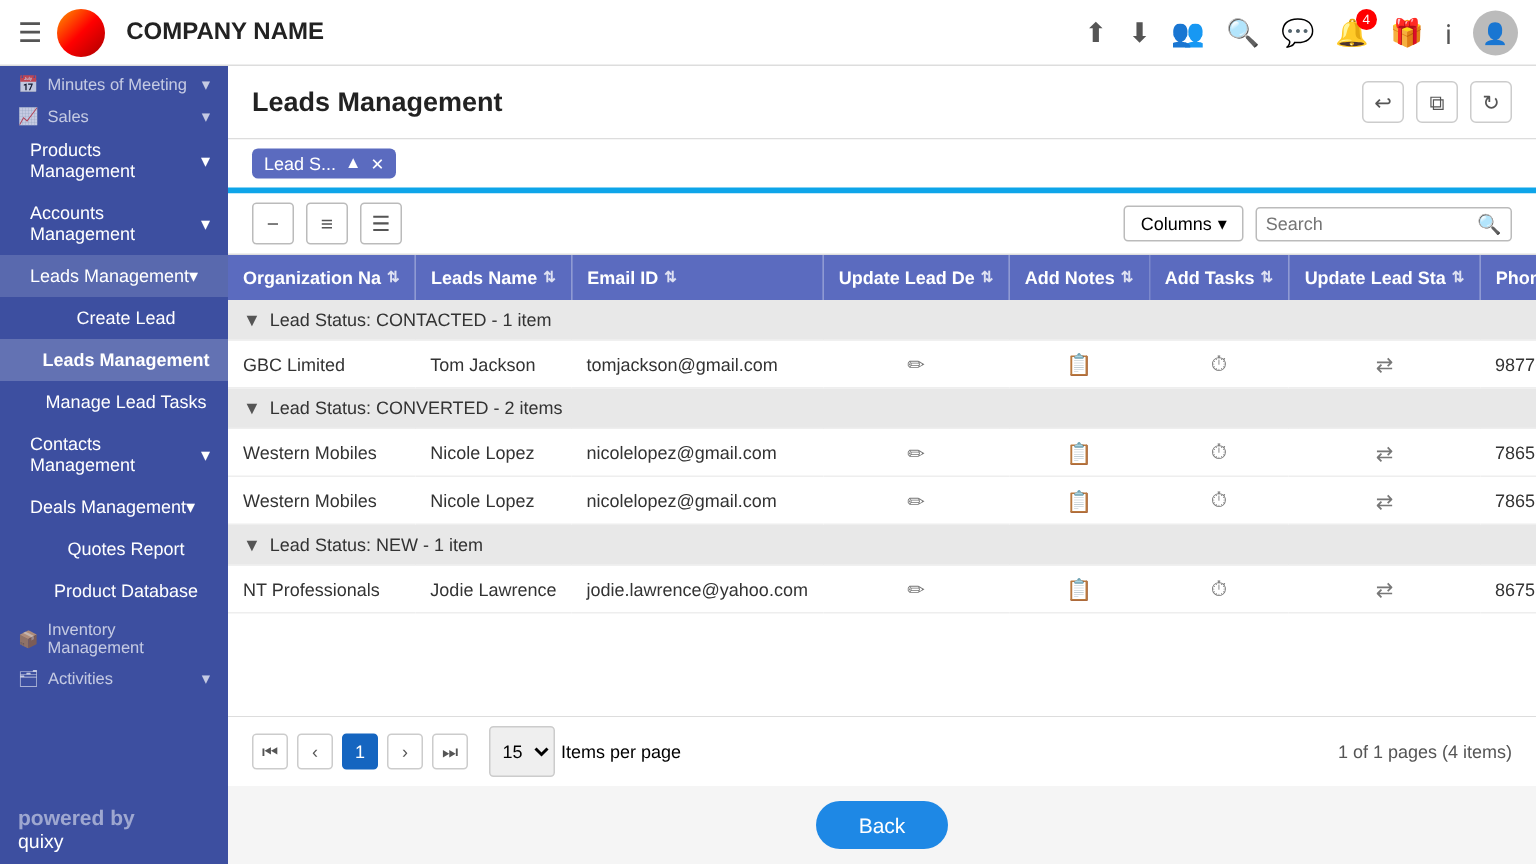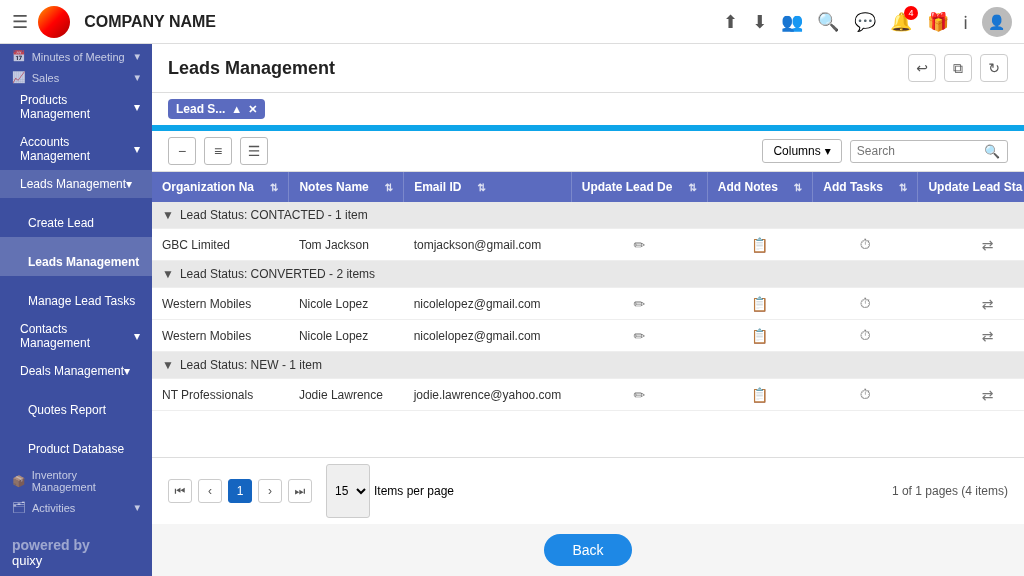--- a/index.html
+++ b/index.html
@@ -34,21 +34,21 @@
       color: white;
       display: flex;
       flex-direction: column;
       overflow-y: auto;
       flex-shrink: 0;
     }
     .sidebar-item-label { flex: 1; }
     .sidebar-section { padding: 6px 12px 2px; font-size: 11px; color: rgba(255,255,255,0.7); display: flex; align-items: center; gap: 6px; cursor: pointer; }
     .sidebar-sub { padding: 7px 12px 7px 20px; font-size: 12px; cursor: pointer; display: flex; justify-content: flex-start; align-items: center; }
     .sidebar-sub.active { background: rgba(255,255,255,0.15); }
-    .sidebar-leaf { padding: 18px 12px 7px 28px; font-size: 12px; cursor: pointer; }
+    .sidebar-leaf { padding: 7px 12px 7px 28px; font-size: 12px; cursor: pointer; text-align: center; }
     .sidebar-leaf.active { background: rgba(255,255,255,0.2); font-weight: bold; }
     .sidebar-bottom { margin-top: auto; padding: 8px 12px; }
     .powered-by { font-size: 14px; color: rgba(255,255,255,0.5); font-weight: bold; }
     .quixy-logo { font-size: 13px; font-weight: normal; color: white; }
 
     
     .content { flex: 1; display: flex; flex-direction: column; overflow: hidden; }
 
     
     .content-header {
@@ -61,26 +61,25 @@
       flex-shrink: 0;
     }
     .page-title { font-size: 18px; font-weight: 600; color: #222; }
     .header-actions { display: flex; gap: 8px; }
     .header-action-btn { width: 28px; height: 28px; border: 1px solid #ccc; border-radius: 4px; background: white; cursor: pointer; display: flex; align-items: center; justify-content: center; font-size: 14px; color: #555; }
 
     
     .filter-bar {
       background: white;
       padding: 6px 16px;
-      border-bottom: 6px solid #0ea5e9;
+      border-bottom: 4px solid #0ea5e9;
       display: flex;
       align-items: center;
       gap: 8px;
       flex-shrink: 0;
-      font-weight: bold;
     }
     .filter-chip {
       background: #5b6bbf;
       color: white;
       padding: 3px 8px;
       border-radius: 4px;
       font-size: 12px;
       display: flex;
       align-items: center;
       gap: 6px;
@@ -111,58 +110,58 @@
       align-items: center;
       gap: 4px;
     }
     .search-box {
       display: flex;
       align-items: center;
       border: 1px solid #bbb;
       border-radius: 3px;
       padding: 3px 6px;
       background: white;
-      gap: 8px;
+      gap: 21px;
     }
     .search-input { border: none; outline: none; font-size: 12px; width: 120px; }
 
     
     .table-area { flex: 1; overflow-y: auto; background: white; }
     table { width: 100%; border-collapse: collapse; font-size: 12px; }
     thead tr { background: #5b6bbf; color: white; }
     thead th {
       padding: 8px 10px;
       text-align: left;
       font-weight: 600;
       font-size: 12px;
       white-space: nowrap;
       border-right: 1px solid rgba(255,255,255,0.2);
     }
     thead th:last-child { border-right: none; }
-    .th-inner { display: flex; align-items: center; gap: 16px; }
+    .th-inner { display: flex; align-items: center; gap: 4px; }
     .sort-icon { font-size: 10px; color: rgba(255,255,255,0.8); }
     .group-row td { background: #e8e8e8; padding: 6px 10px; font-size: 12px; color: #333; font-weight: 500; }
     .group-toggle { margin-right: 6px; color: #555; }
     tbody td { padding: 7px 10px; border-bottom: 1px solid #eee; vertical-align: middle; color: #333; }
     .action-icon { font-size: 14px; color: #777; cursor: pointer; }
 
     
     .pagination {
       background: white;
       border-top: 1px solid #ddd;
       padding: 6px 16px;
       display: flex;
       align-items: center;
       gap: 6px;
       flex-shrink: 0;
       font-size: 12px;
     }
     .page-btn { width: 24px; height: 24px; border: 1px solid #ccc; border-radius: 3px; background: white; cursor: pointer; display: flex; align-items: center; justify-content: center; font-size: 12px; color: #555; }
     .page-btn.active { background: #1565c0; color: white; border-color: #1565c0; }
-    .page-size-select { border: 1px solid #ccc; border-radius: 3px; padding: 18px 4px; font-size: 12px; }
+    .page-size-select { border: 1px solid #ccc; border-radius: 3px; padding: 8px 4px; font-size: 12px; }
     .pagination-info { margin-left: auto; color: #555; }
     .items-per-page { display: flex; align-items: center; gap: 4px; margin-left: 8px; }
 
     
     .back-area {
       background: #f5f5f5;
       padding: 10px;
       display: flex;
       justify-content: center;
       flex-shrink: 0;
@@ -303,21 +302,21 @@
         <thead>
           <tr>
             <th>
               <div class="th-inner">
                 <span>Organization Na</span>
                 <span class="sort-icon">⇅</span>
               </div>
             </th>
             <th>
               <div class="th-inner">
-                <span>Notes Name</span>
+                <span>Leads Name</span>
                 <span class="sort-icon">⇅</span>
               </div>
             </th>
             <th>
               <div class="th-inner">
                 <span>Email ID</span>
                 <span class="sort-icon">⇅</span>
               </div>
             </th>
             <th>

